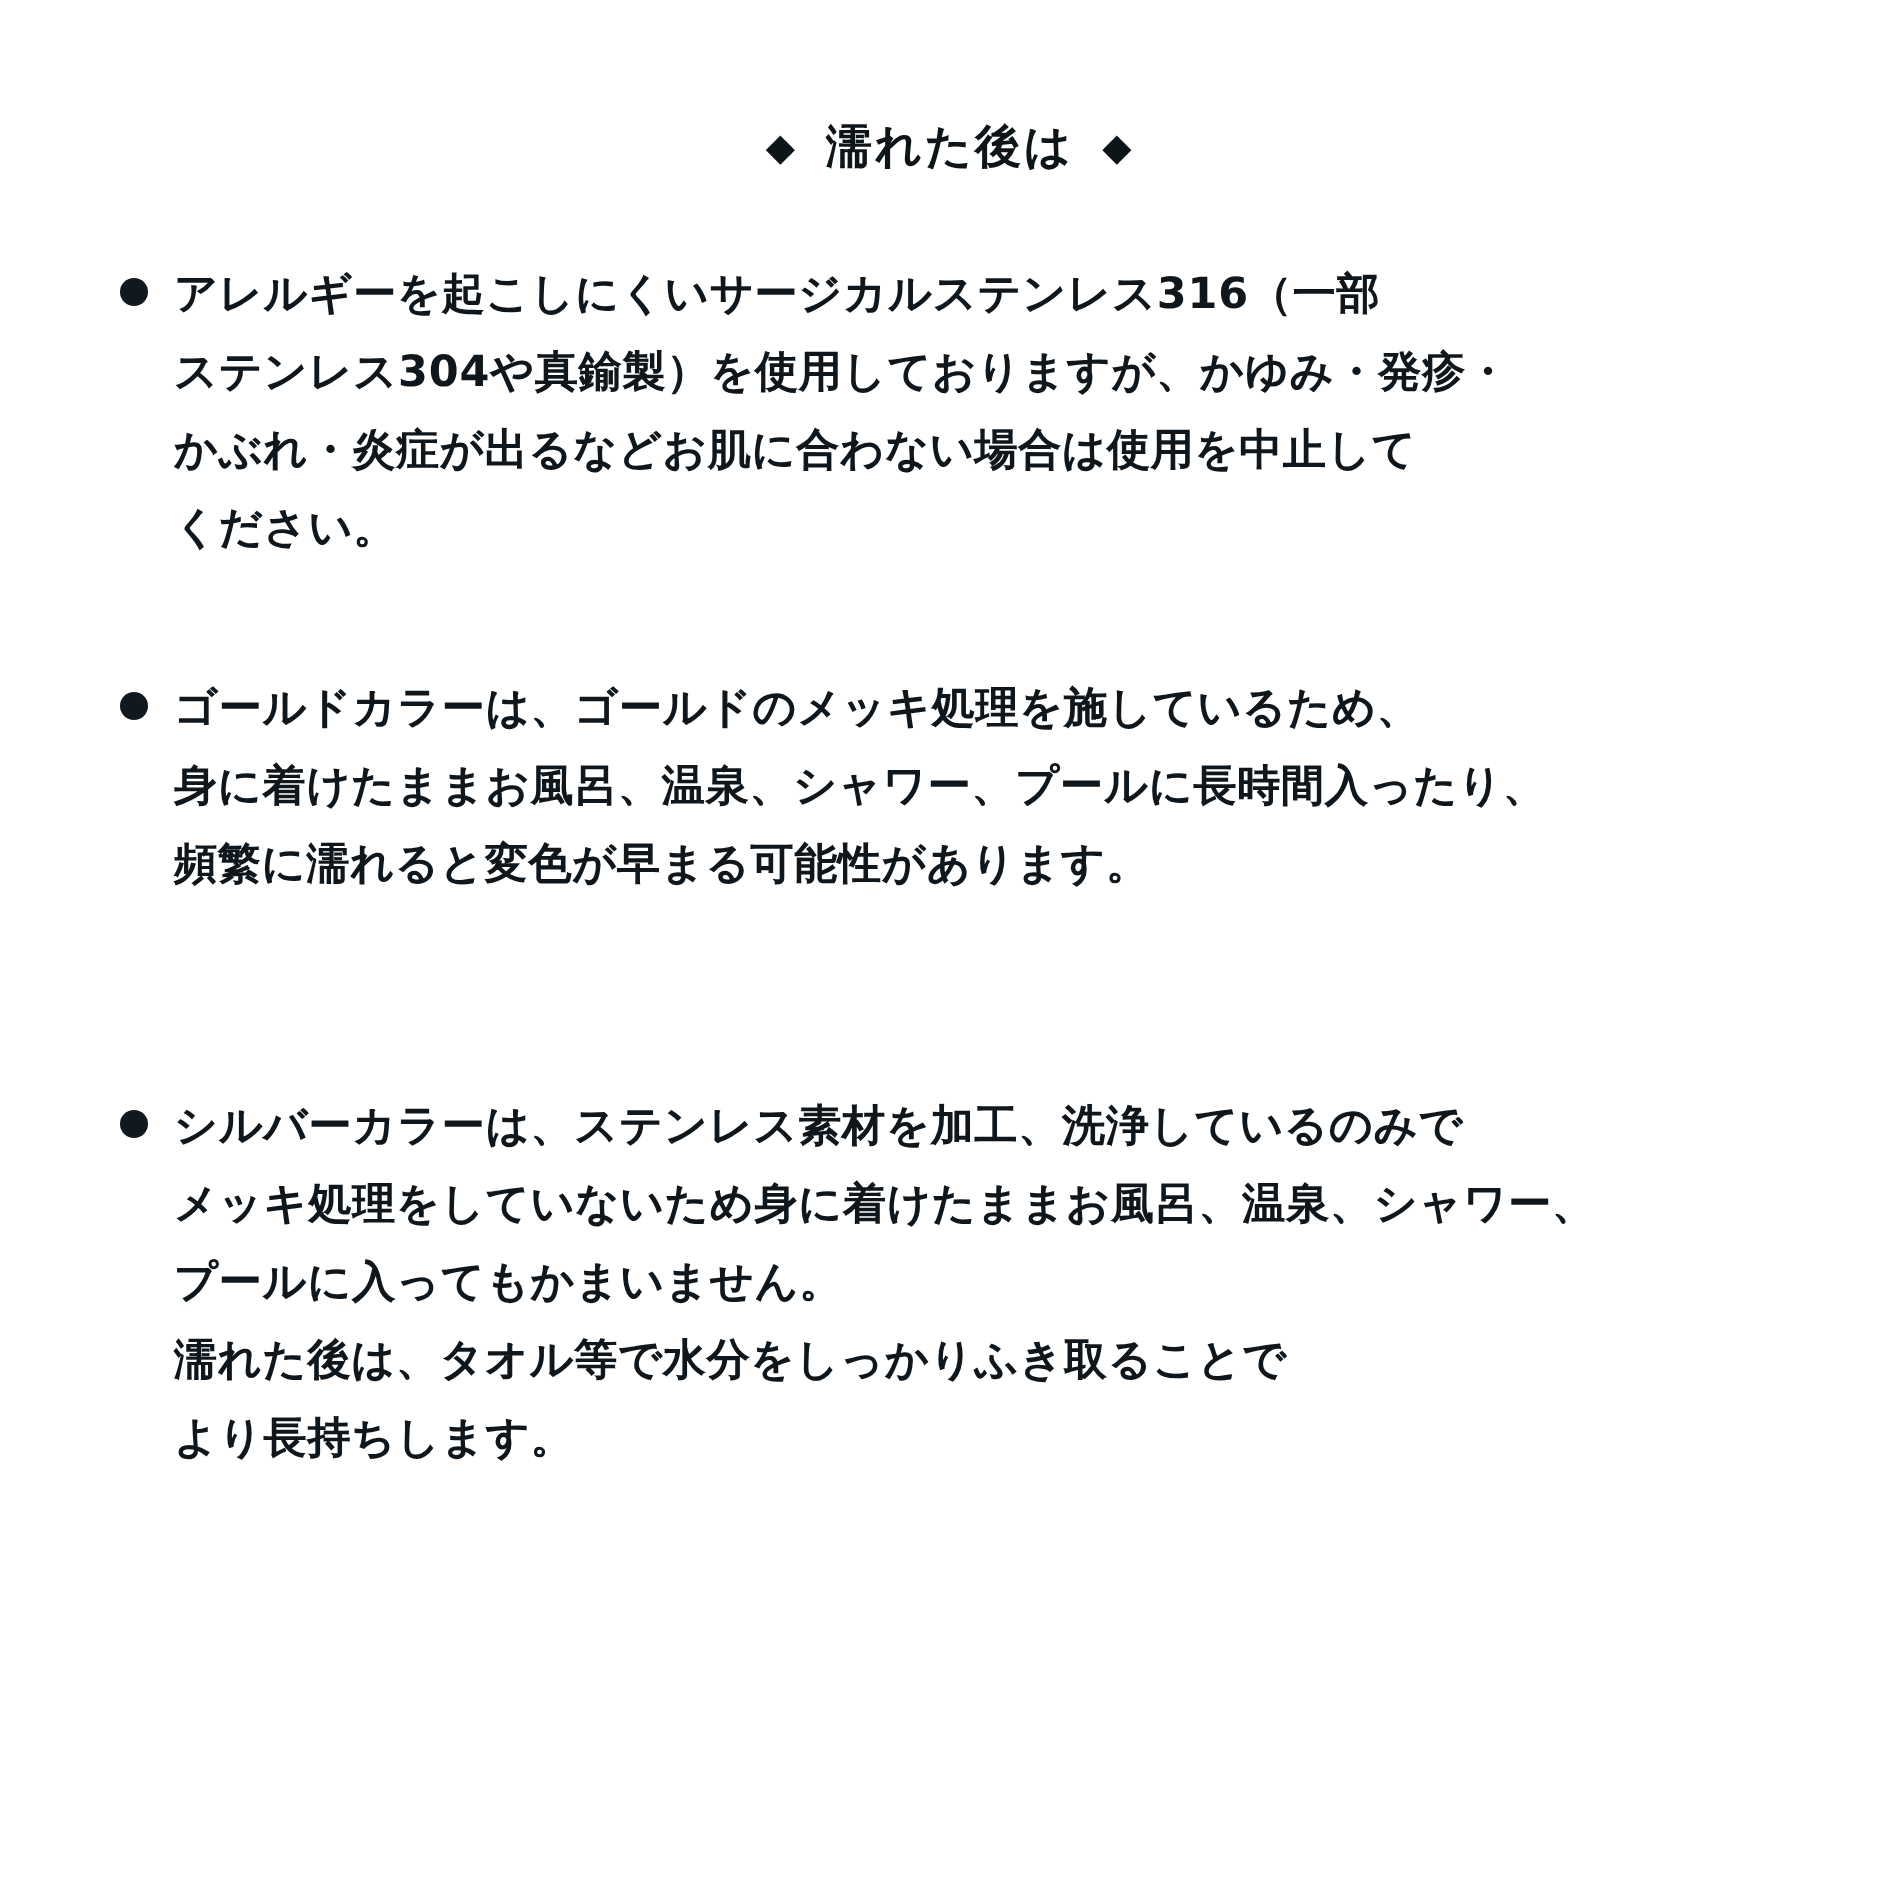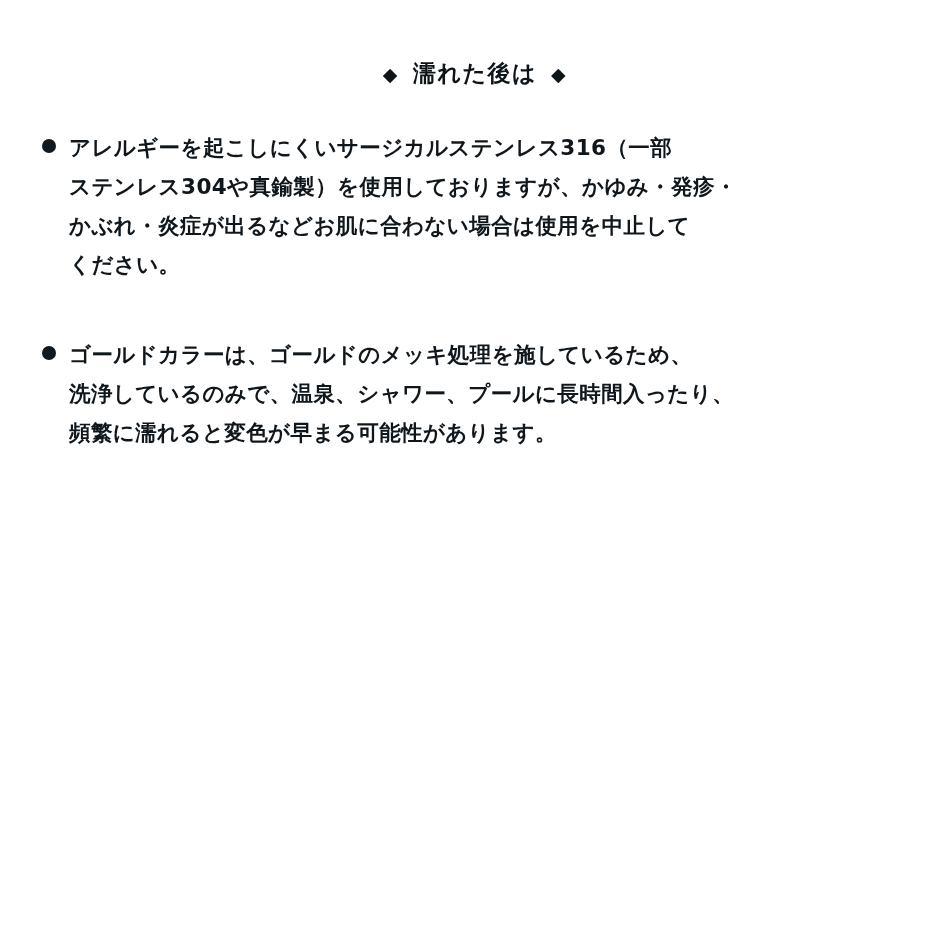--- a/index.html
+++ b/index.html
@@ -50,21 +50,21 @@
     display: inline-block;
     transform: translateY(1px);
   }
 
   .notes {
     position: absolute;
     top: 128px;
     left: 0;
     width: 950px;
     box-sizing: border-box;
-    padding: 0 46px 0 42px;
+    padding: 0 46px 0 60px;
   }
 
   .note-item {
     display: flex;
     align-items: flex-start;
     margin-bottom: 0;
   }
 
   .bullet {
     flex: 0 0 auto;
@@ -110,22 +110,30 @@
 ステンレス304や真鍮製）を使用しておりますが、かゆみ・発疹・
 かぶれ・炎症が出るなどお肌に合わない場合は使用を中止して
 ください。</div>
     </div>
 
     <div class="gap-1"></div>
 
     <div class="note-item">
       <span class="bullet"></span>
       <div class="note-text">ゴールドカラーは、ゴールドのメッキ処理を施しているため、
-洗浄しているのみで、温泉、シャワー、プールに長時間入ったり、
+身に着けたままお風呂、温泉、シャワー、プールに長時間入ったり、
 頻繁に濡れると変色が早まる可能性があります。</div>
     </div>
 
     <div class="gap-2"></div>
 
+    <div class="note-item">
+      <span class="bullet"></span>
+      <div class="note-text">シルバーカラーは、ステンレス素材を加工、洗浄しているのみで
+メッキ処理をしていないため身に着けたままお風呂、温泉、シャワー、
+プールに入ってもかまいません。
+濡れた後は、タオル等で水分をしっかりふき取ることで
+より長持ちします。</div>
+    </div>
 
   </div>
 
 </div>
 
 </body></html>

